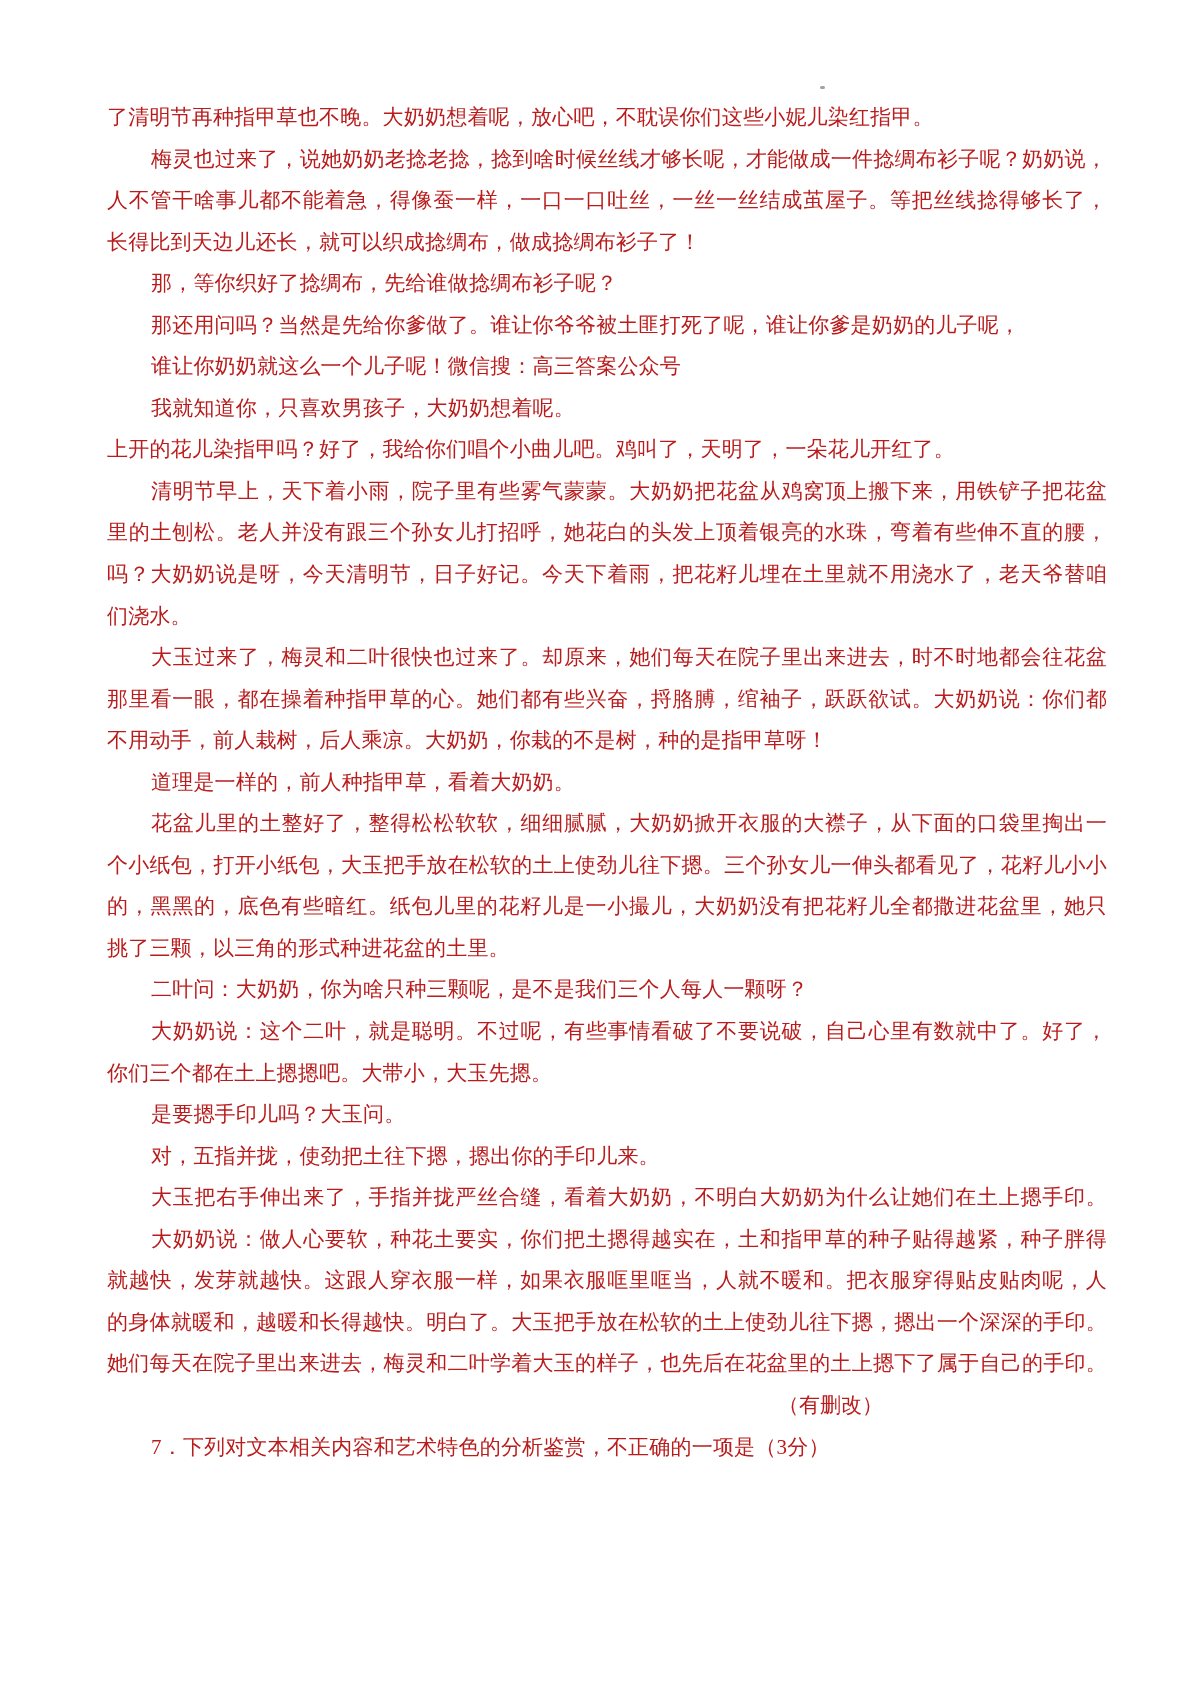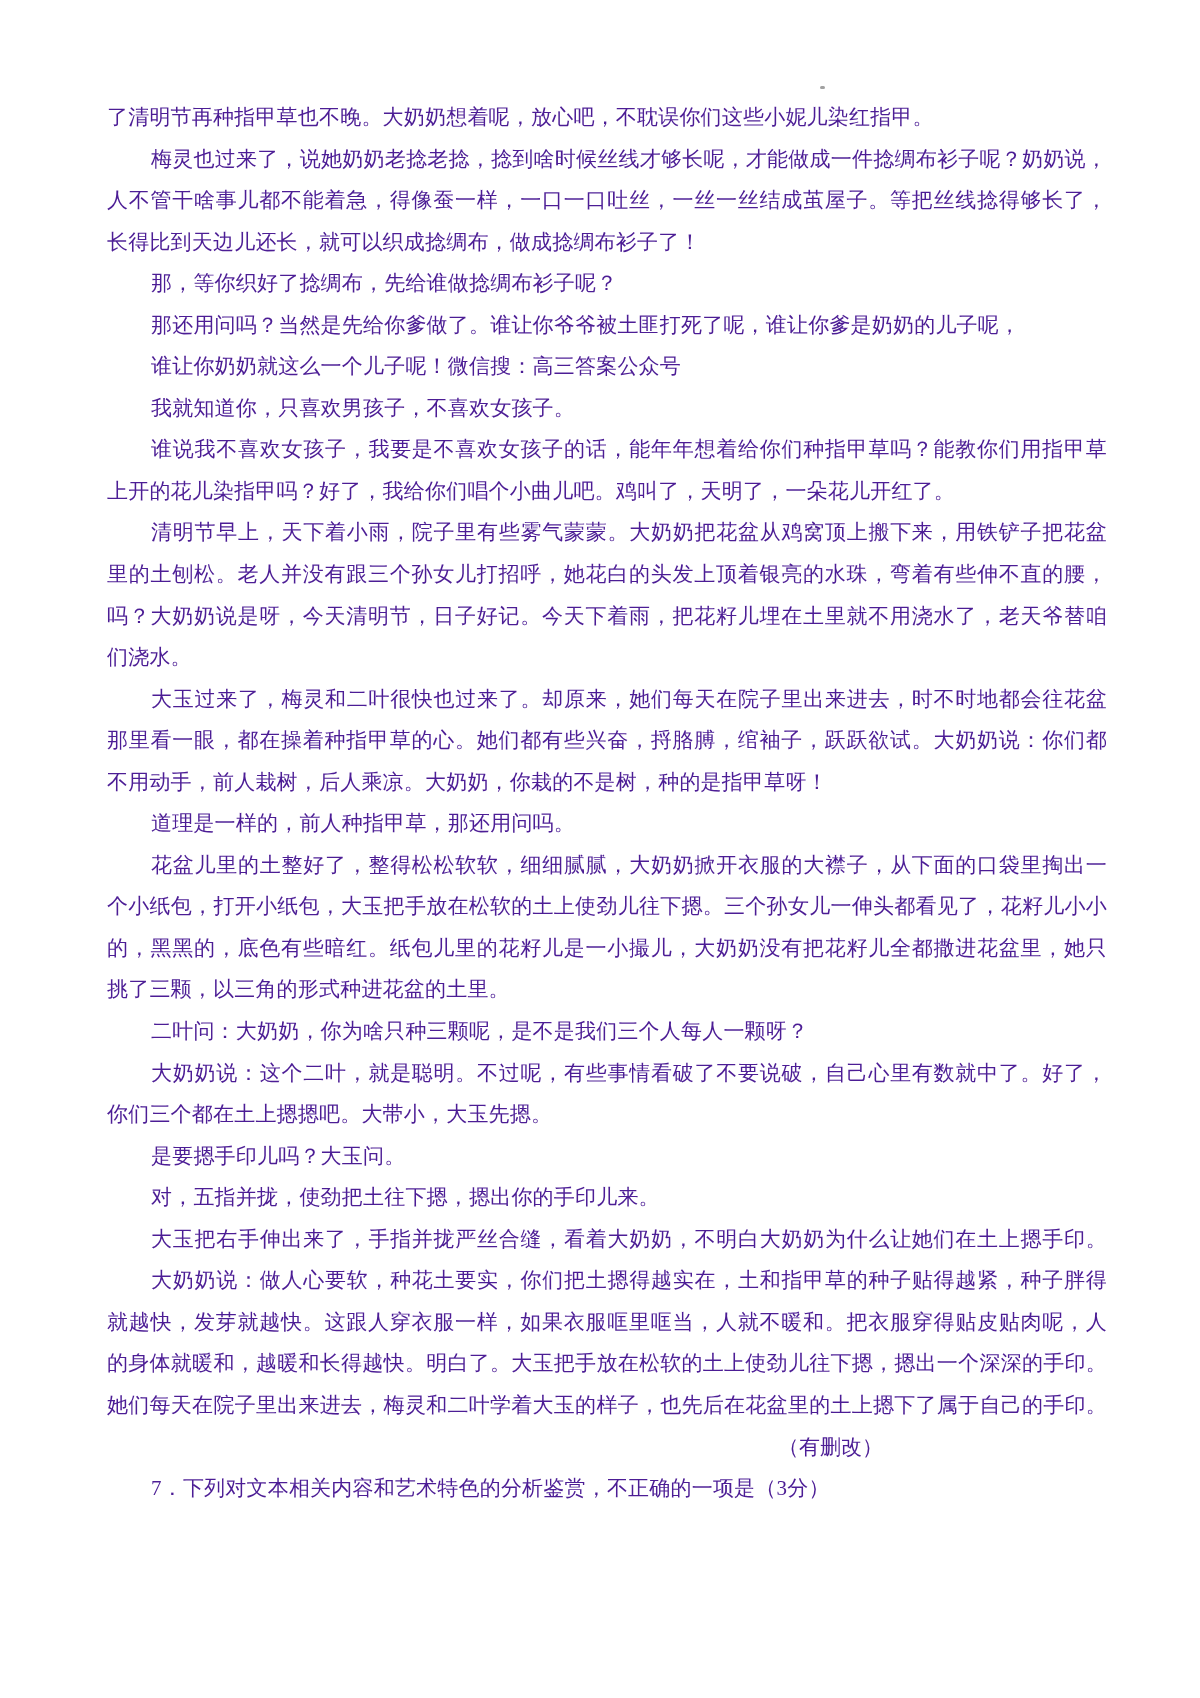--- a/index.html
+++ b/index.html
@@ -7,21 +7,21 @@
     padding: 0;
     background: #ffffff;
   }
   .page {
     position: relative;
     width: 1200px;
     height: 1698px;
     background: #ffffff;
     overflow: hidden;
     font-family: "Liberation Serif", "DejaVu Serif", serif;
-    color: #4c1d95;
+    color: #b91c1c;
   }
   .passage {
     position: absolute;
     left: 107px;
     top: 97px;
     width: 1000px;
     font-size: 21px;
     line-height: 41.55px;
     letter-spacing: 0.2px;
   }
@@ -56,31 +56,30 @@
 <div class="page">
   <span class="speck"></span>
   <div class="passage" id="passage">
       <div class="line">了清明节再种指甲草也不晚。大奶奶想着呢，放心吧，不耽误你们这些小妮儿染红指甲。</div>
       <div class="line indent fill">梅灵也过来了，说她奶奶老捻老捻，捻到啥时候丝线才够长呢，才能做成一件捻绸布衫子呢？奶奶说，</div>
       <div class="line fill">人不管干啥事儿都不能着急，得像蚕一样，一口一口吐丝，一丝一丝结成茧屋子。等把丝线捻得够长了，</div>
       <div class="line">长得比到天边儿还长，就可以织成捻绸布，做成捻绸布衫子了！</div>
       <div class="line indent">那，等你织好了捻绸布，先给谁做捻绸布衫子呢？</div>
       <div class="line indent">那还用问吗？当然是先给你爹做了。谁让你爷爷被土匪打死了呢，谁让你爹是奶奶的儿子呢，</div>
       <div class="line indent">谁让你奶奶就这么一个儿子呢！微信搜：高三答案公众号</div>
-      <div class="line indent">我就知道你，只喜欢男孩子，不喜欢女孩子。</div>
-      <div class="line indent fill">谁说我不喜欢女孩子，我要是不喜欢女孩子的话，能年年想着给你们种指甲草吗？能教你们用指甲草</div>
+      <div class="line indent">我就知道你，只喜欢男孩子，大奶奶想着呢。</div>
       <div class="line">上开的花儿染指甲吗？好了，我给你们唱个小曲儿吧。鸡叫了，天明了，一朵花儿开红了。</div>
       <div class="line indent fill">清明节早上，天下着小雨，院子里有些雾气蒙蒙。大奶奶把花盆从鸡窝顶上搬下来，用铁铲子把花盆</div>
       <div class="line fill">里的土刨松。老人并没有跟三个孙女儿打招呼，她花白的头发上顶着银亮的水珠，弯着有些伸不直的腰，</div>
       <div class="line fill">吗？大奶奶说是呀，今天清明节，日子好记。今天下着雨，把花籽儿埋在土里就不用浇水了，老天爷替咱</div>
       <div class="line">们浇水。</div>
       <div class="line indent fill">大玉过来了，梅灵和二叶很快也过来了。却原来，她们每天在院子里出来进去，时不时地都会往花盆</div>
       <div class="line fill">那里看一眼，都在操着种指甲草的心。她们都有些兴奋，捋胳膊，绾袖子，跃跃欲试。大奶奶说：你们都</div>
       <div class="line">不用动手，前人栽树，后人乘凉。大奶奶，你栽的不是树，种的是指甲草呀！</div>
-      <div class="line indent">道理是一样的，前人种指甲草，那还用问吗。</div>
+      <div class="line indent">道理是一样的，前人种指甲草，看着大奶奶。</div>
       <div class="line indent fill">花盆儿里的土整好了，整得松松软软，细细腻腻，大奶奶掀开衣服的大襟子，从下面的口袋里掏出一</div>
       <div class="line fill">个小纸包，打开小纸包，大玉把手放在松软的土上使劲儿往下摁。三个孙女儿一伸头都看见了，花籽儿小小</div>
       <div class="line fill">的，黑黑的，底色有些暗红。纸包儿里的花籽儿是一小撮儿，大奶奶没有把花籽儿全都撒进花盆里，她只</div>
       <div class="line">挑了三颗，以三角的形式种进花盆的土里。</div>
       <div class="line indent">二叶问：大奶奶，你为啥只种三颗呢，是不是我们三个人每人一颗呀？</div>
       <div class="line indent fill">大奶奶说：这个二叶，就是聪明。不过呢，有些事情看破了不要说破，自己心里有数就中了。好了，</div>
       <div class="line">你们三个都在土上摁摁吧。大带小，大玉先摁。</div>
       <div class="line indent">是要摁手印儿吗？大玉问。</div>
       <div class="line indent">对，五指并拢，使劲把土往下摁，摁出你的手印儿来。</div>
       <div class="line indent fill">大玉把右手伸出来了，手指并拢严丝合缝，看着大奶奶，不明白大奶奶为什么让她们在土上摁手印。</div>

